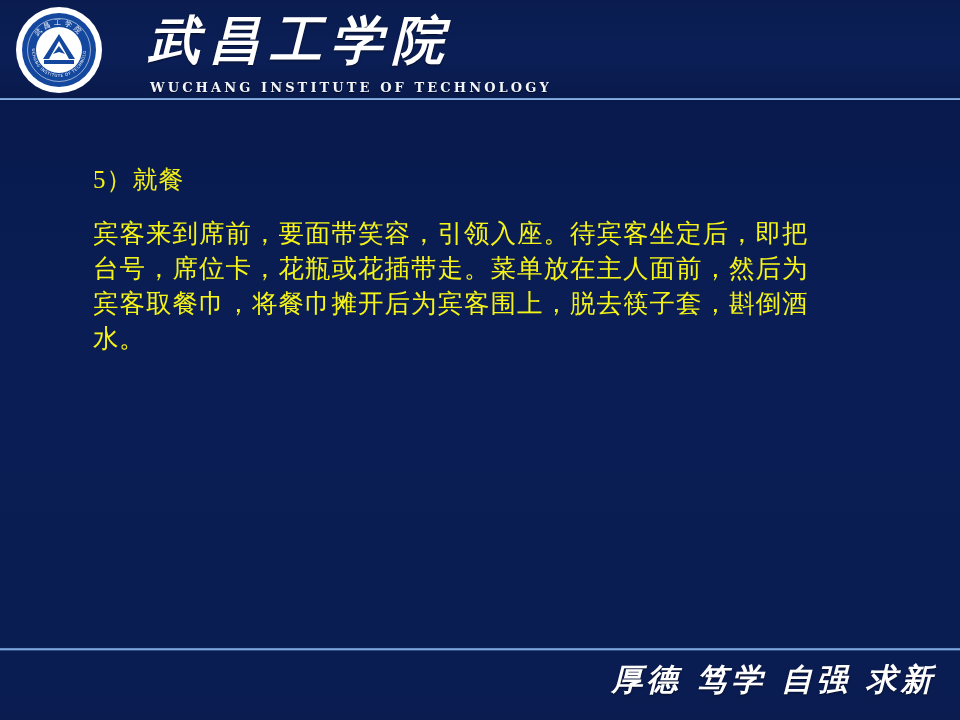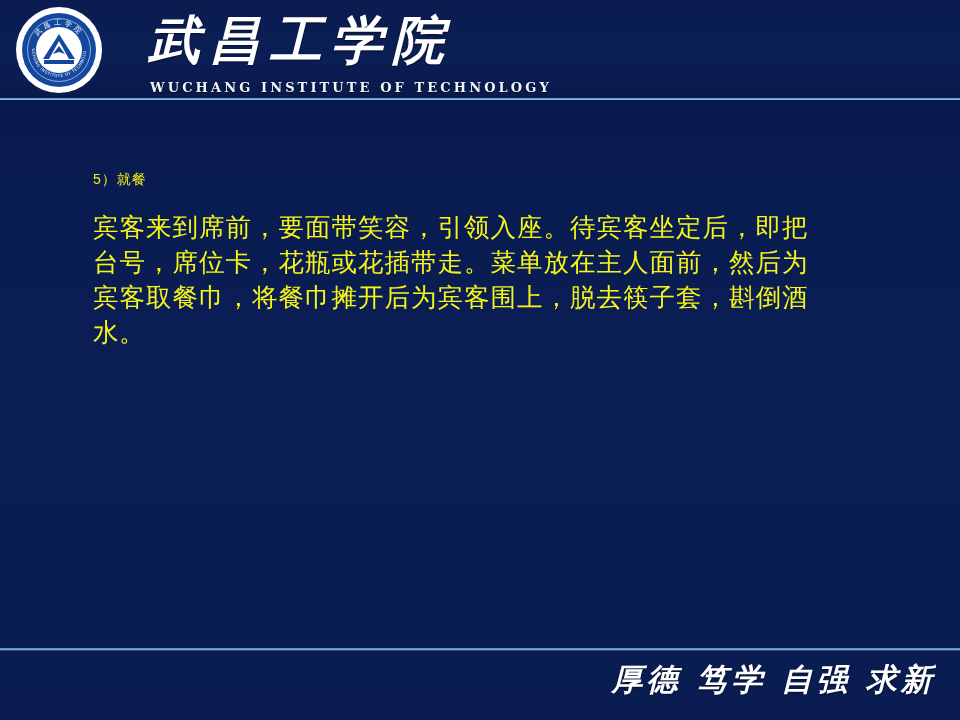--- a/index.html
+++ b/index.html
@@ -95,29 +95,29 @@
 
   
   #content {
     position:absolute;
     left:93px; top:163px;
     width:715px;
   }
 
   #section-heading {
     color:#f3f017;
-    font-family:Liberation Sans, sans-serif;
-    font-size:14px;
+    font-family:Liberation Serif, serif;
+    font-size:25px;
     line-height:33px;
     letter-spacing:1px;
     white-space:nowrap;
   }
 
   #body-paragraph {
-    margin-top:14px;
+    margin-top:20px;
     color:#f7f518;
     font-family:"DejaVu Serif", serif;
     font-size:25.5px;
     line-height:35px;
     letter-spacing:0.4px;
     text-align:justify;
     text-justify:inter-character;
   }
 
   

